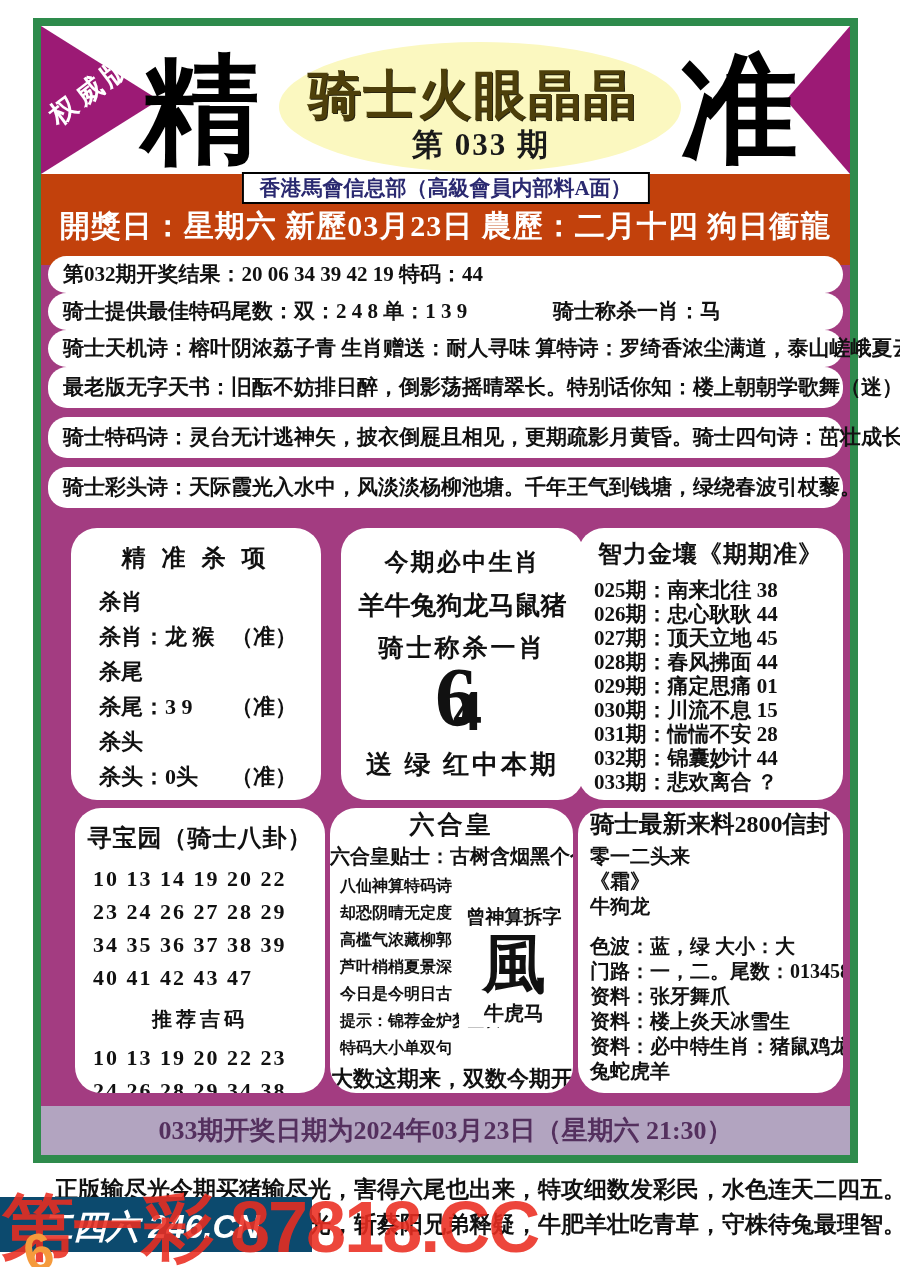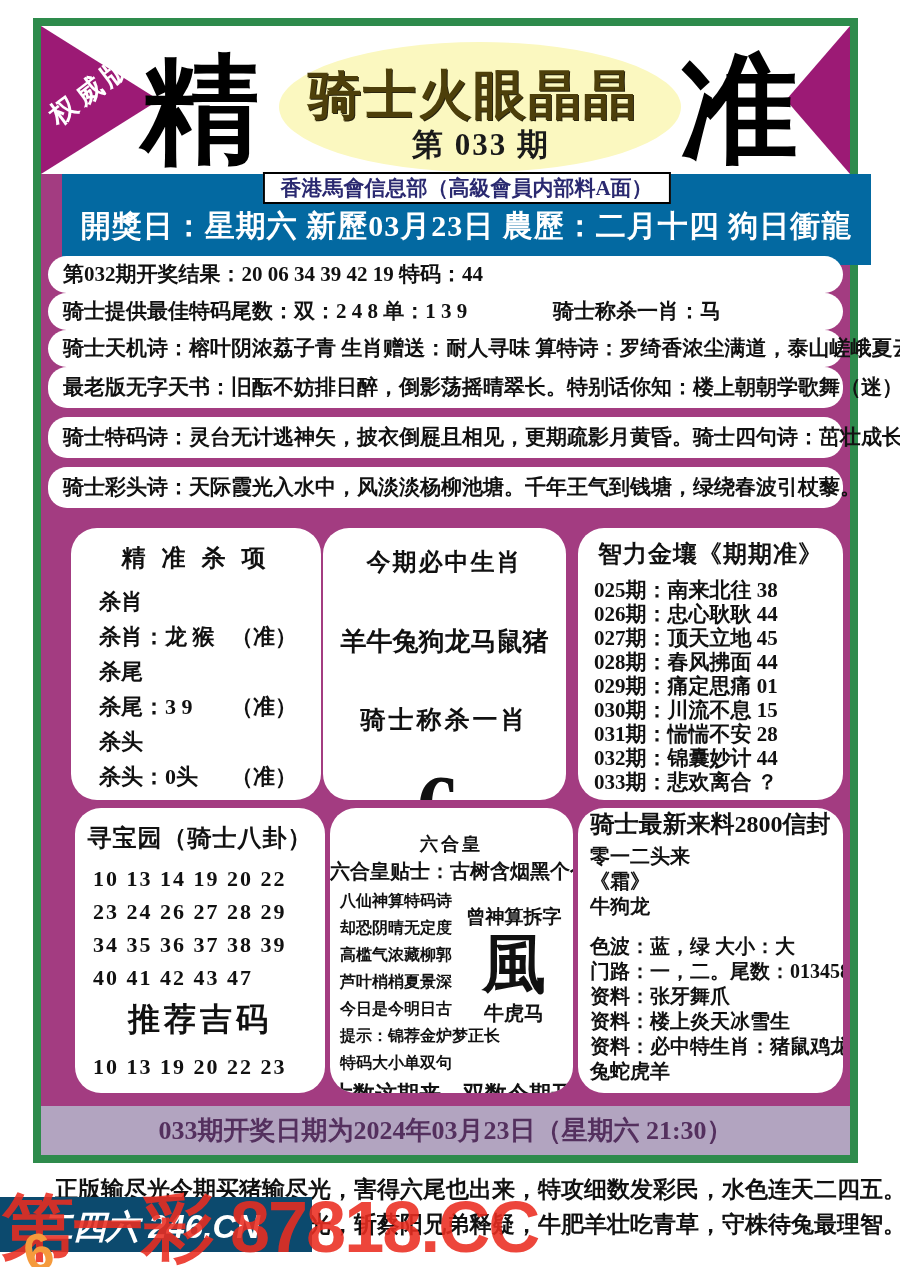--- a/index.html
+++ b/index.html
@@ -20,58 +20,58 @@
              background:#fbf8c0; border-radius:50%; }
   .big-char { position:absolute; font-size:118px; font-weight:bold; color:#000; line-height:1; top:26px; }
   .big-left { left:100px; }
   .big-right { right:52px; }
   .main-title { position:absolute; left:196px; top:34px; width:472px; text-align:center;
                 font-size:53px; font-weight:bold; color:#4d3f0a; letter-spacing:2px; white-space:nowrap;
                 text-shadow:1px 1px 0 #2a2510; }
   .issue { position:absolute; left:320px; top:98px; width:240px; text-align:center;
            font-size:31px; font-weight:bold; color:#1a1a1a; letter-spacing:2px; }
   
-  .indigo { position:absolute; left:0; top:148px; width:809px; height:91px; background:#0369a1;margin-left:21px; }
+  .indigo { position:absolute; left:0; top:148px; width:809px; height:91px; background:#c2410c; }
   .org-box { position:absolute; left:50%; transform:translateX(-50%); top:-2px; background:#fff;
              border:2px solid #000; padding:0 16px; font-size:21px; font-weight:bold; color:#2a2970;
              white-space:nowrap; line-height:28px; }
   .draw-line { position:absolute; left:0; top:32px; width:100%; text-align:center; color:#fff;
                font-size:30px; font-weight:bold; letter-spacing:1px; white-space:nowrap; }
   
   .rows { position:absolute; left:7px; top:230px; width:795px; }
   .row { position:relative; background:#fff; border-radius:19px; height:37px; line-height:37px;
          margin-bottom:0; padding-left:15px; font-size:21px; font-weight:bold; white-space:nowrap; }
   .row.tall { height:41px; line-height:41px; margin-bottom:9px; }
   .seg2 { position:absolute; left:505px; top:0; }
   
   .box { position:absolute; background:#fff; border-radius:26px; overflow:hidden; }
   .box-kill     { left:30px;  top:502px; width:250px; height:272px; }
-  .box-zodiac   { left:282px; top:502px; width:243px; height:272px;gap:36px; }
+  .box-zodiac   { left:300px; top:502px; width:243px; height:272px; }
   .box-zhili    { left:537px; top:502px; width:265px; height:272px; }
   .box-treasure { left:34px;  top:782px; width:250px; height:285px; }
   .box-king     { left:289px; top:782px; width:243px; height:285px; }
   .box-latest   { left:537px; top:782px; width:265px; height:285px; }
   .box-title { text-align:center; font-size:24px; font-weight:bold; padding-top:14px; letter-spacing:5px; white-space:nowrap; }
   .kill-lines { padding:10px 24px 0 28px; }
   .kline { display:flex; font-size:22px; font-weight:bold; line-height:35px; }
   .kmark { margin-left:auto; }
   .box-zodiac { display:flex; flex-direction:column; align-items:center; }
   .z-title { font-size:24px; font-weight:bold; margin-top:18px; letter-spacing:2px; }
   .z-animals { font-size:26px; font-weight:bold; margin-top:10px; }
   .z-sub { font-size:25px; font-weight:bold; margin-top:8px; letter-spacing:3px; }
   .z-digits { position:relative; height:92px; width:100%; }
   .z-d6 { position:absolute; left:94px; top:-8px; font-size:84px; font-weight:bold; line-height:1; }
   .z-d4 { position:absolute; left:112px; top:18px; font-size:58px; font-weight:bold; line-height:1; }
   .z-footer { margin-top:auto; margin-bottom:18px; font-size:26px; font-weight:bold; letter-spacing:3px; }
   .zh-title { font-size:24px; font-weight:bold; text-align:center; padding-top:10px; letter-spacing:1px; white-space:nowrap; }
   .zh-list { padding:8px 8px 0 16px; }
   .zh-item { font-size:21px; font-weight:bold; line-height:24px; white-space:nowrap; }
   .t-nums { padding:8px 14px 0 18px; font-size:22px; font-weight:bold; letter-spacing:2px; line-height:33px; }
-  .t-sub { text-align:center; font-size:32px; font-weight:bold; margin-top:4px; letter-spacing:4px; }
-  .king-title { font-size:18px; font-weight:bold; text-align:center; padding-top:24px; letter-spacing:3px; }
+  .t-sub { text-align:center; font-size:20px; font-weight:bold; margin-top:12px; letter-spacing:4px; }
+  .king-title { font-size:25px; font-weight:bold; text-align:center; padding-top:0; letter-spacing:3px; }
   .king-tip { font-size:20px; font-weight:bold; text-align:center; margin-top:2px; white-space:nowrap; }
   .king-lines { padding:2px 0 0 10px; }
   .king-line { font-size:16px; font-weight:bold; line-height:27px; white-space:nowrap; }
   .chai { position:absolute; right:4px; top:96px; width:110px; text-align:center; background:#fff; }
   .chai-title { font-size:19px; font-weight:bold; white-space:nowrap; }
   .chai-char { font-size:64px; font-weight:bold; line-height:70px; }
   .chai-animals { font-size:20px; font-weight:bold; }
   .king-bottom { text-align:right; font-size:22px; font-weight:bold; margin-top:3px; white-space:nowrap; }
   .latest-title { font-size:24px; font-weight:bold; text-align:center; white-space:nowrap; }
   .latest-lines { padding:4px 8px 0 12px; }

